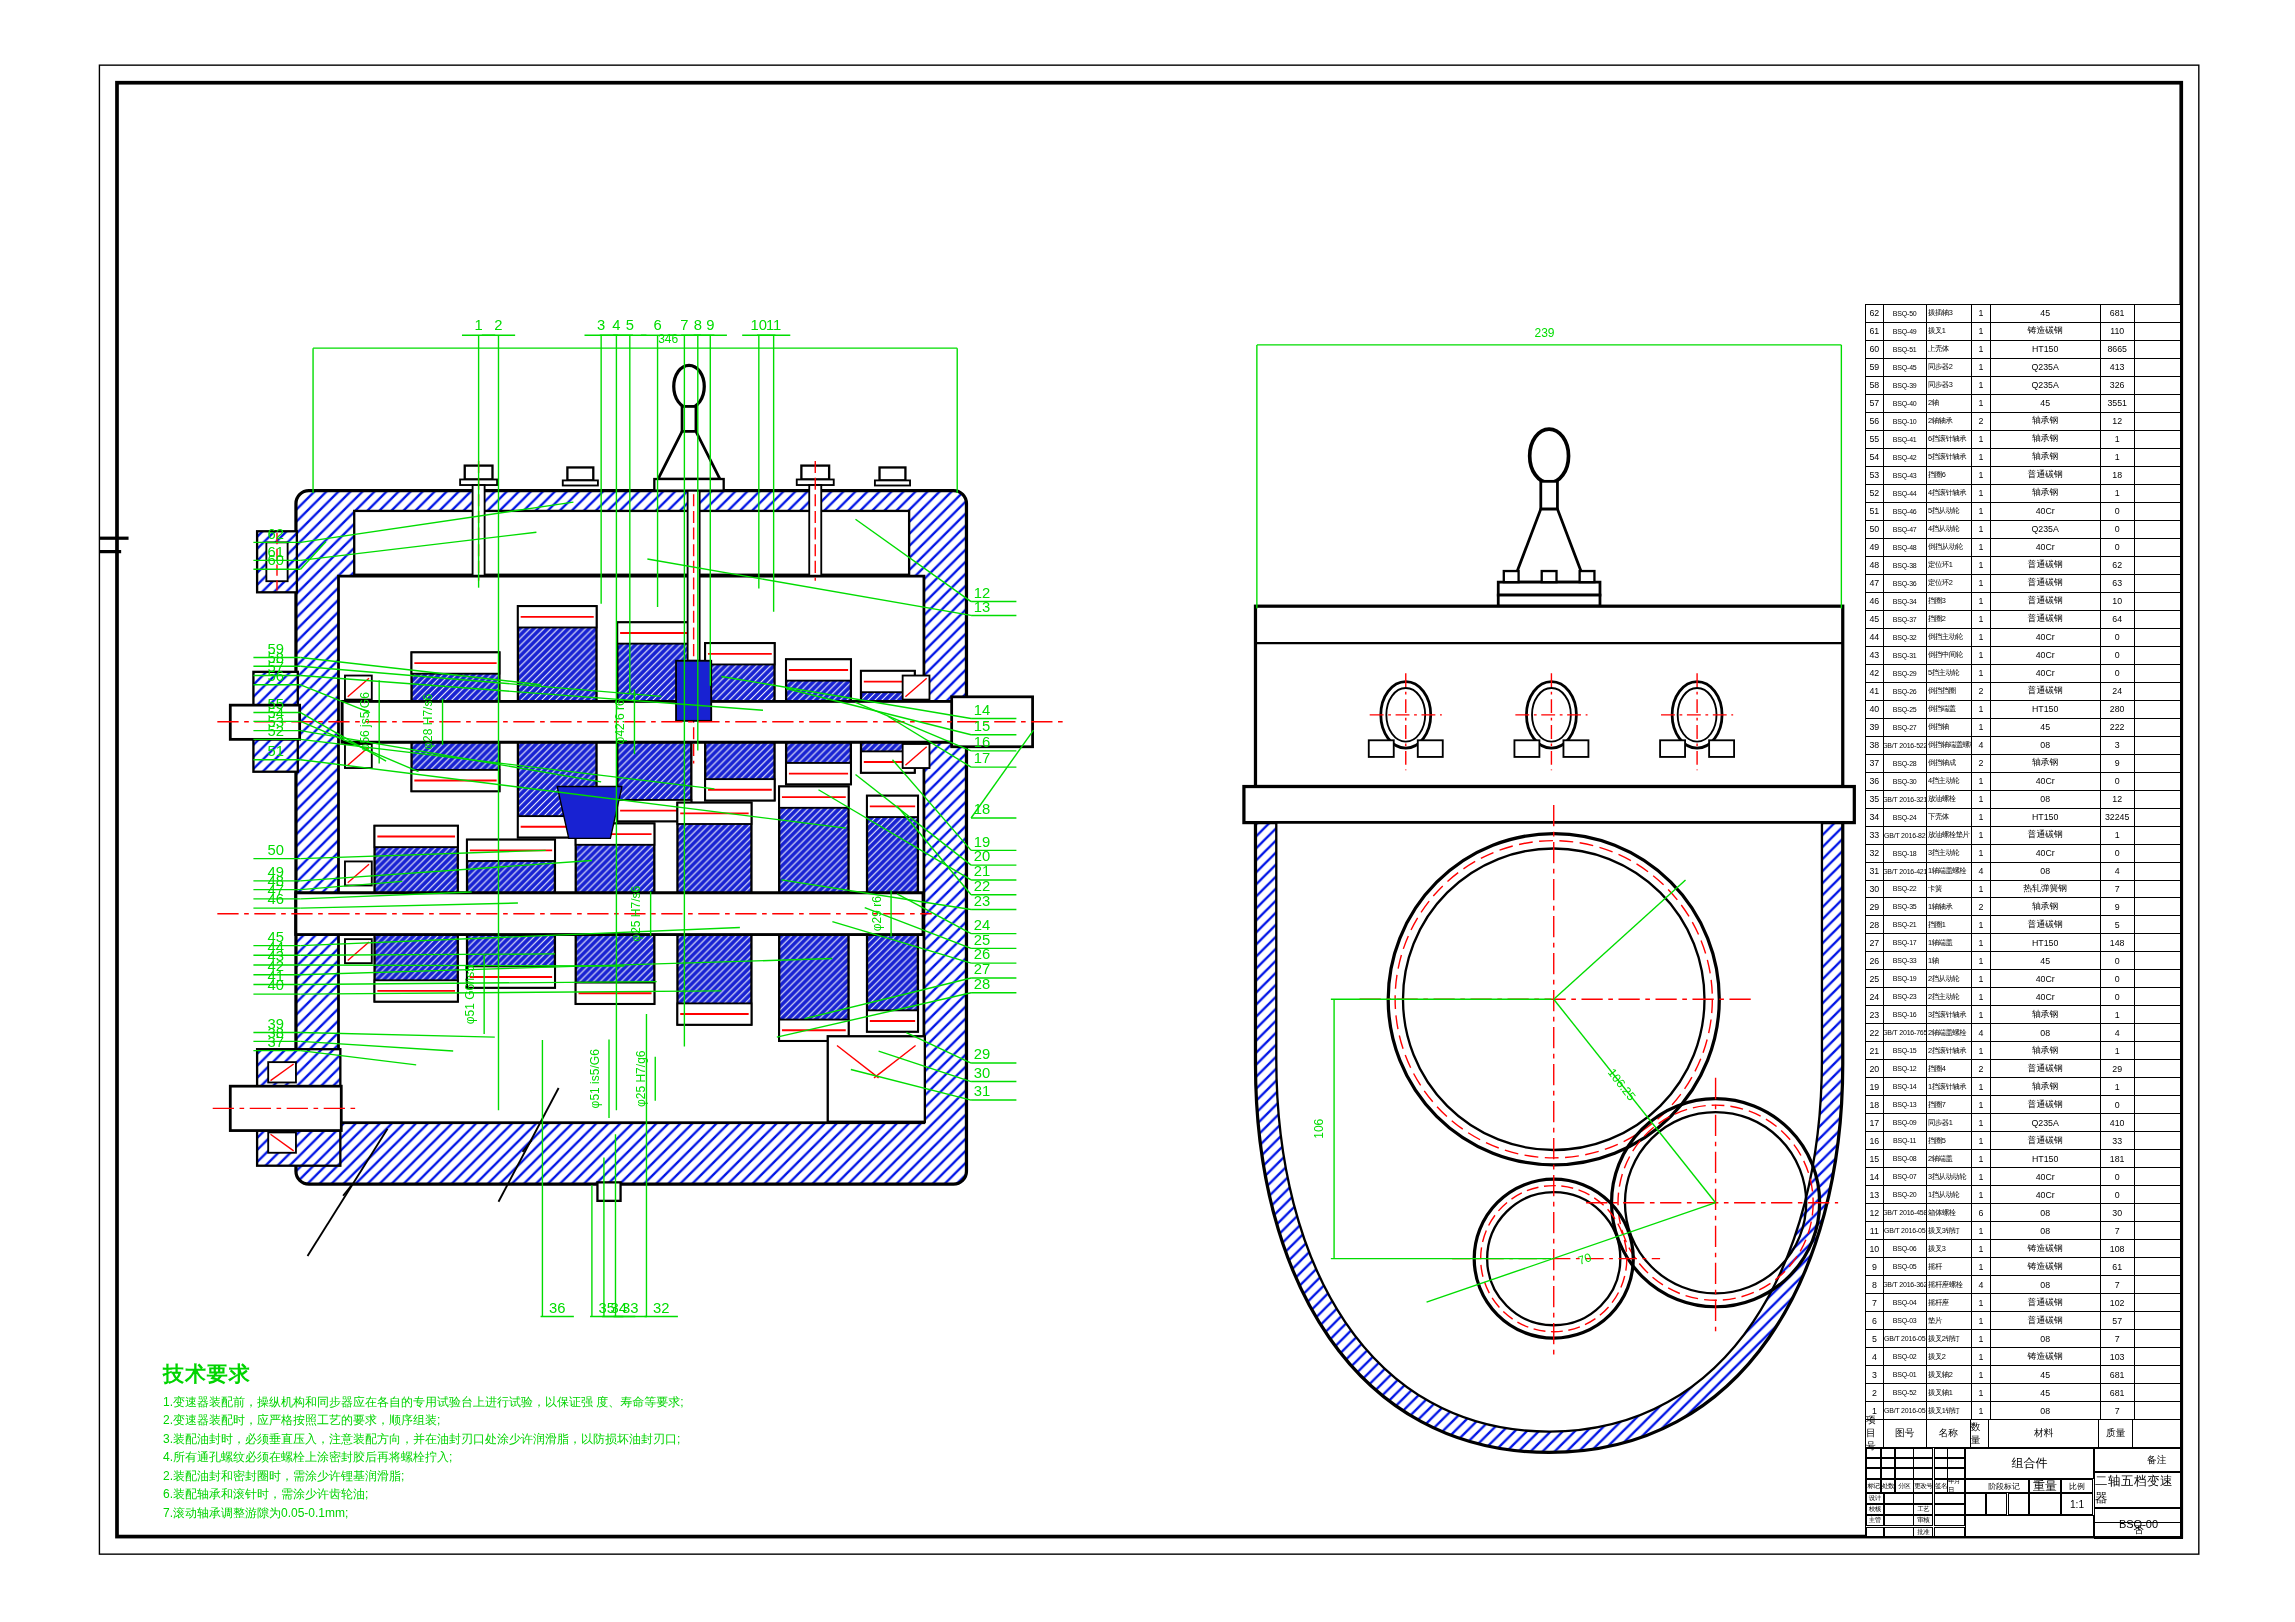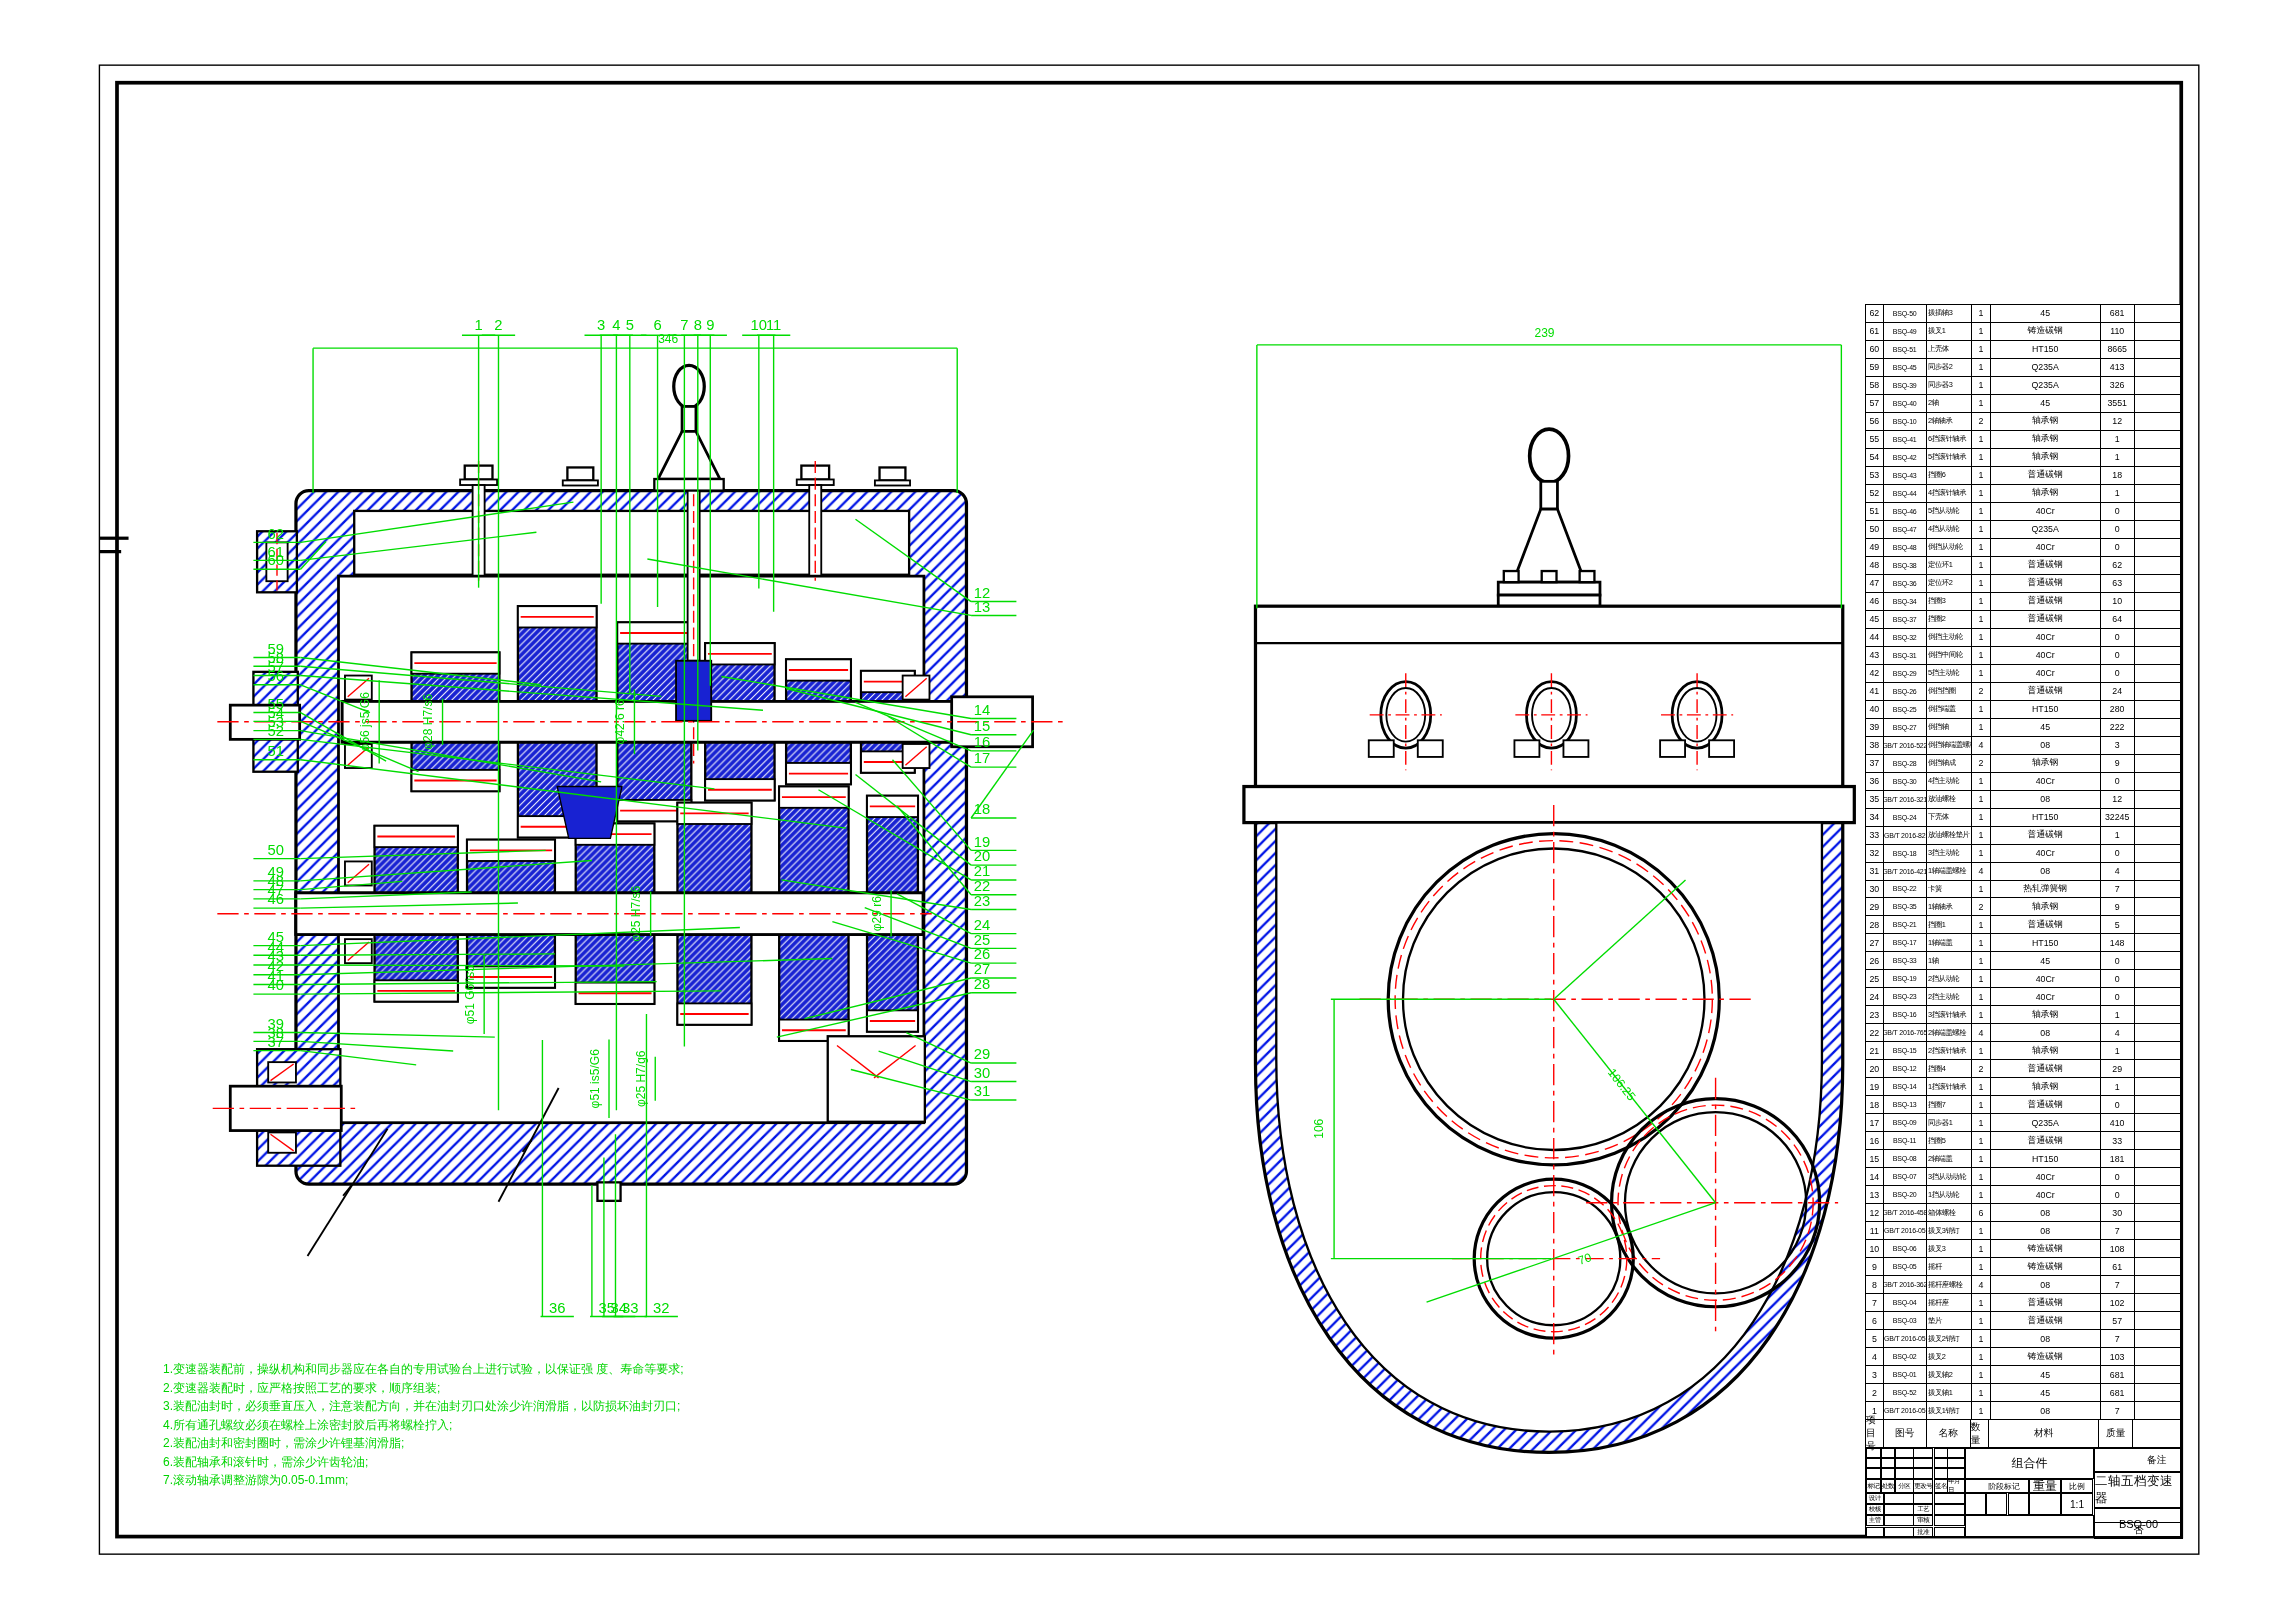--- a/index.html
+++ b/index.html
@@ -526,20 +526,21 @@
         <line x1="1317" y1="2247" x2="1317" y2="2417" stroke="#00dc00" stroke-width="3"></line>
         <text x="1395" y="2332" fill="#00dc00" font-size="26" text-anchor="middle" transform="rotate(-90 1395 2332)">φ25 H7/g6</text>
         <line x1="1417" y1="2284.5" x2="1417" y2="2379.5" stroke="#00dc00" stroke-width="3"></line>
         <text x="2862" y="2440" fill="#00dc00" font-size="26" text-anchor="middle" transform="rotate(-90 2862 2440)">106</text>
         <text x="3500" y="2350" fill="#00dc00" font-size="26" text-anchor="middle" transform="rotate(52 3500 2350)">106.25</text>
         <text x="3430" y="2730" fill="#00dc00" font-size="26" text-anchor="middle" transform="rotate(-19 3430 2730)">70</text>
       </g>
   </svg>
 
   <div id="tech-req">
+    <div class="tr-title">技术要求</div>
     <div id="tr-items">
         <div class="tr-item">1.变速器装配前，操纵机构和同步器应在各自的专用试验台上进行试验，以保证强  度、寿命等要求;</div>
         <div class="tr-item">2.变速器装配时，应严格按照工艺的要求，顺序组装;</div>
         <div class="tr-item">3.装配油封时，必须垂直压入，注意装配方向，并在油封刃口处涂少许润滑脂，以防损坏油封刃口;</div>
         <div class="tr-item">4.所有通孔螺纹必须在螺栓上涂密封胶后再将螺栓拧入;</div>
         <div class="tr-item">2.装配油封和密封圈时，需涂少许锂基润滑脂;</div>
         <div class="tr-item">6.装配轴承和滚针时，需涂少许齿轮油;</div>
         <div class="tr-item">7.滚动轴承调整游隙为0.05-0.1mm;</div>
       </div>
   </div>

